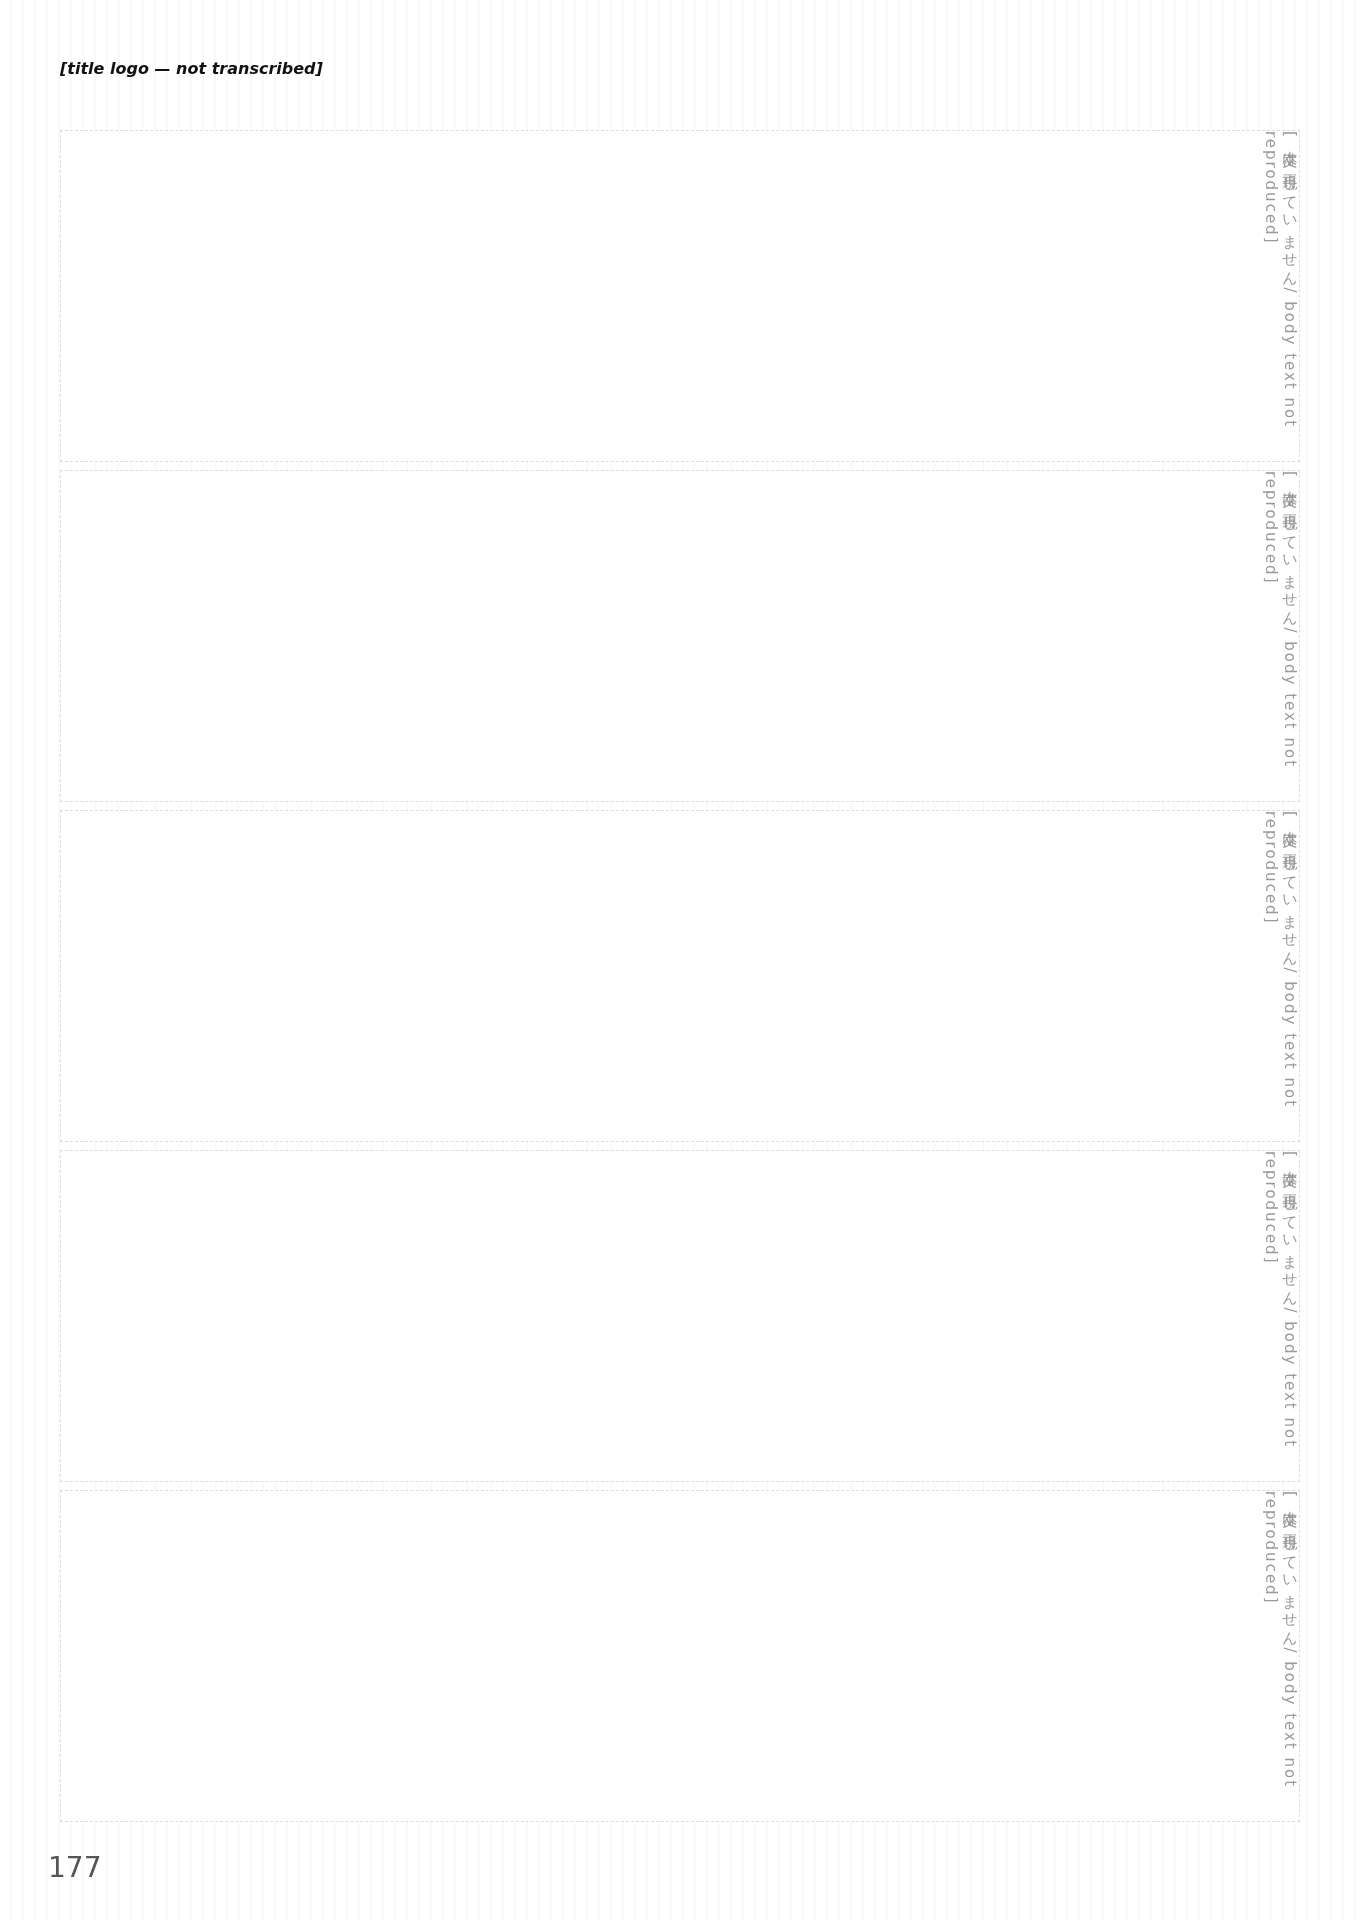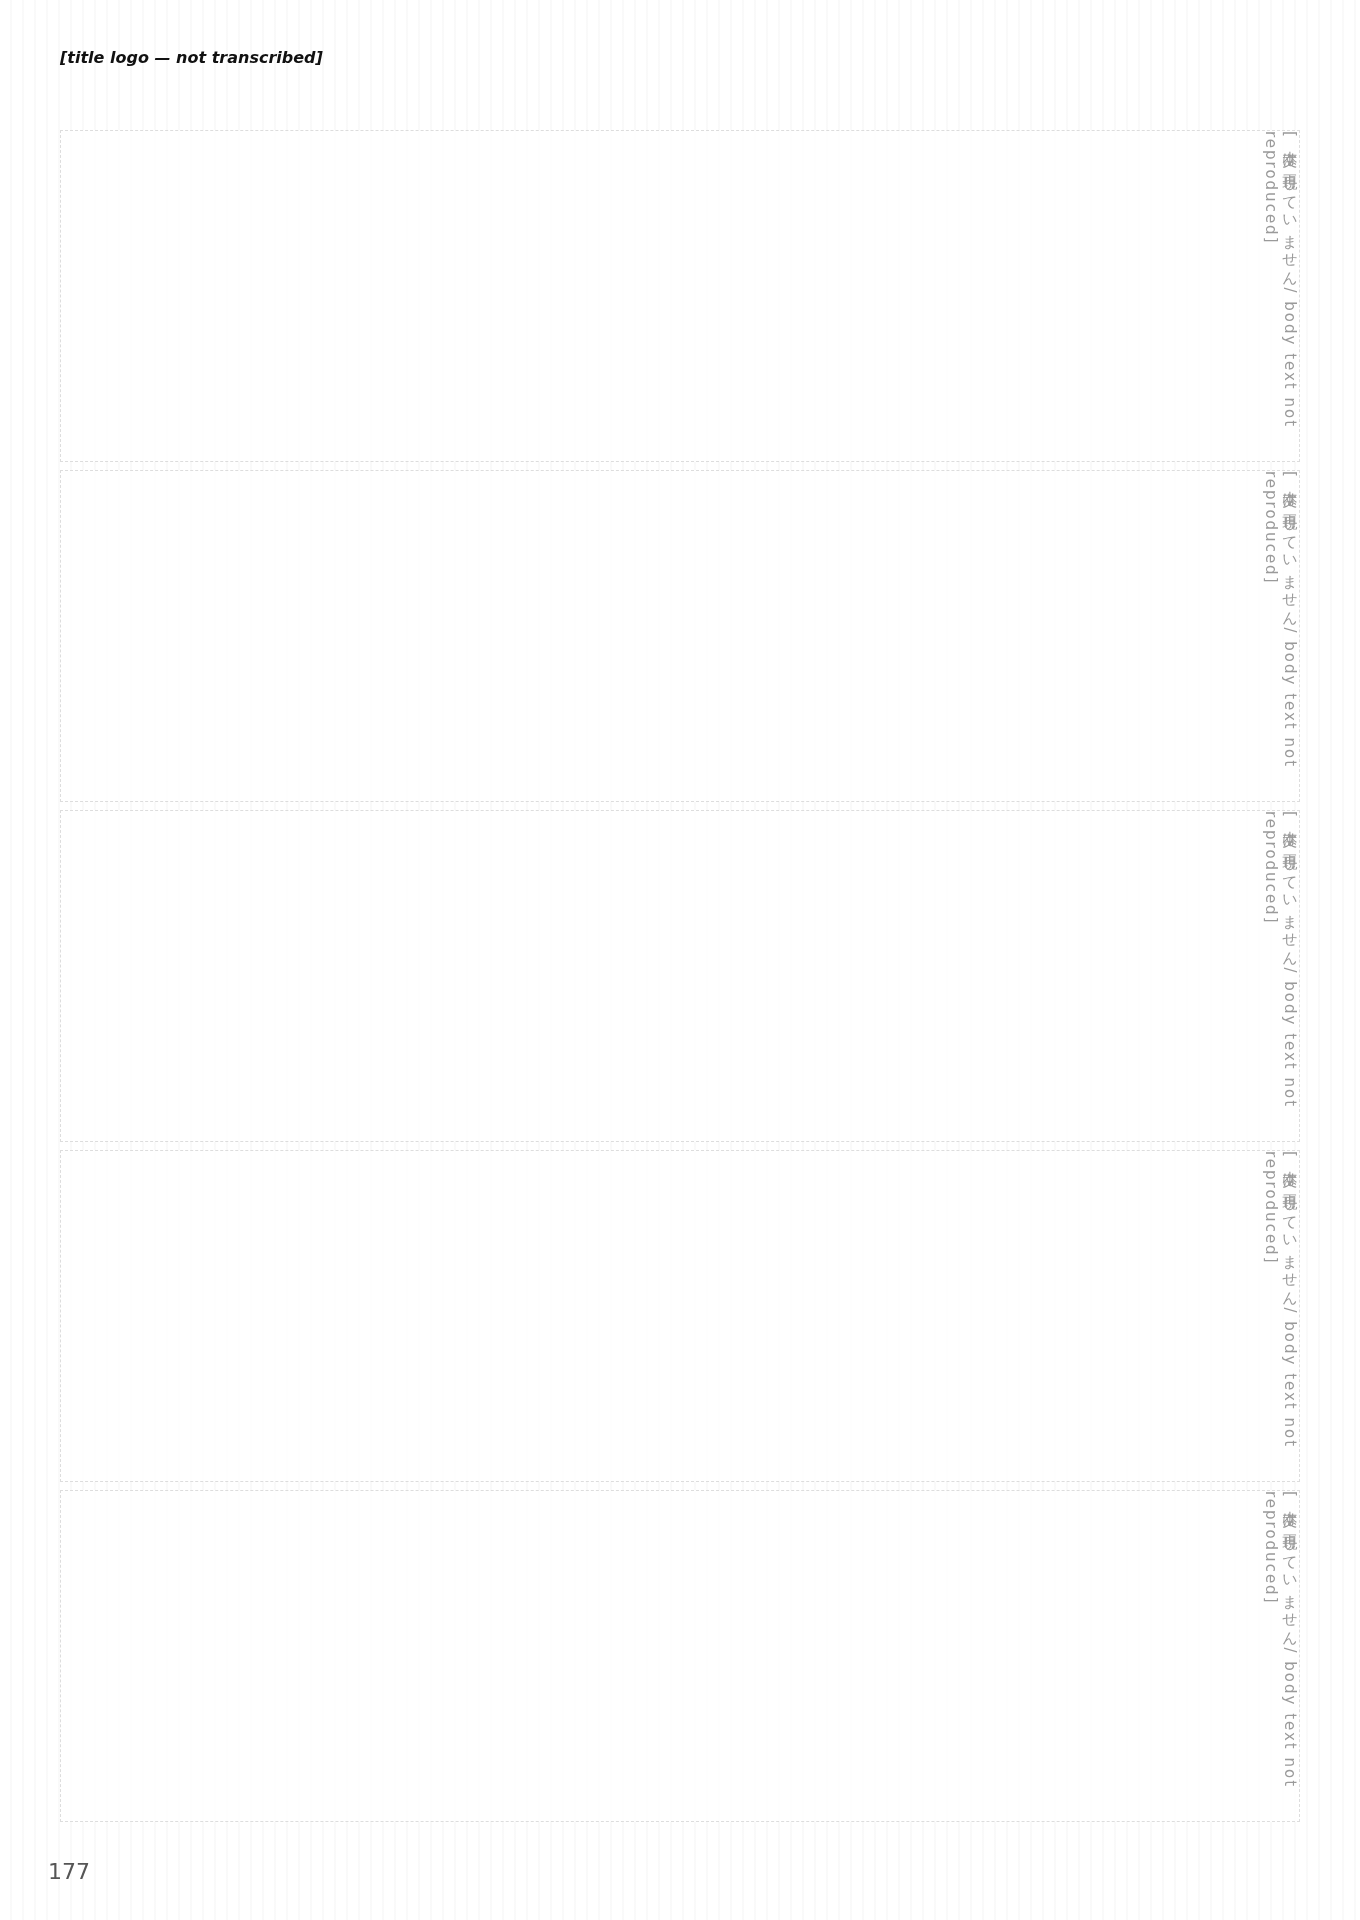--- a/index.html
+++ b/index.html
@@ -1,20 +1,20 @@
 <!DOCTYPE html>
 <html><head>
 <meta charset="utf-8">
 <style>
   body { margin:0; width:1360px; height:1920px; background:#fff; font-family:"DejaVu Sans", sans-serif; position:relative; }
   .bg-stripes { position:absolute; inset:0; background:repeating-linear-gradient(90deg,#fff 0 10px,#f4f4f4 10px 12px); opacity:.5; }
-  .logo-area { position:absolute; top:12px; left:60px; width:300px; height:90px; display:flex; align-items:center; color:#111; font-style:italic; font-weight:bold; }
+  .logo-area { position:absolute; top:23px; left:60px; width:300px; height:90px; display:flex; align-items:center; color:#111; font-style:italic; font-weight:bold; }
   .text-block { position:absolute; left:60px; right:60px; writing-mode:vertical-rl; color:#9a9a9a; font-size:15px; letter-spacing:2px; display:flex; align-items:flex-start; justify-content:center; border:1px dashed #ddd; background:rgba(255,255,255,.8); }
   .b1{top:130px;height:330px;} .b2{top:470px;height:330px;} .b3{top:810px;height:330px;} .b4{top:1150px;height:330px;} .b5{top:1490px;height:330px;}
-  .page-number { position:absolute; left:48px; bottom:36px; color:#555; font-size:22px; }
+  .page-number { position:absolute; left:48px; bottom:36px; color:#555; font-size:28px; }
 </style>
 </head>
 <body>
 
 <div class="bg-stripes"></div>
 
 <div class="logo-area">
   <span>[title logo — not transcribed]</span>
 </div>
 

